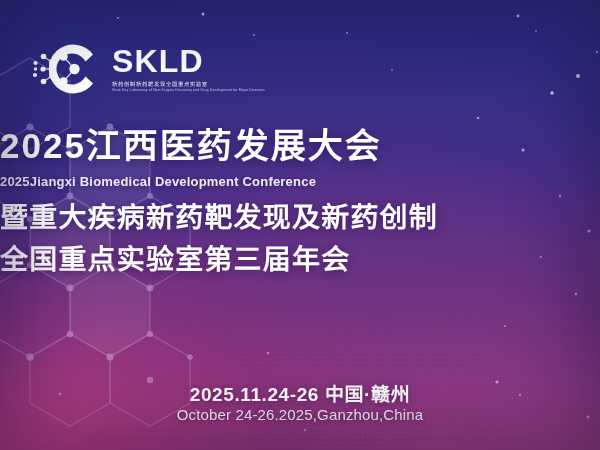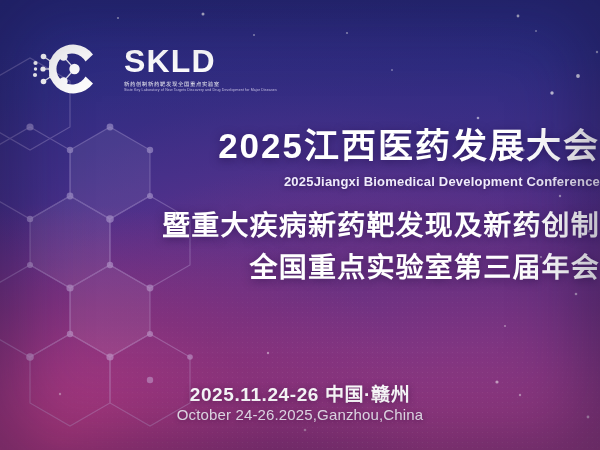--- a/index.html
+++ b/index.html
@@ -40,21 +40,21 @@
     box-shadow: inset 0 0 70px 18px rgba(20,12,50,0.38);
   }
 
   
   .logo-block {
     position: absolute;
     left: 30px;
     top: 36px;
     display: flex;
     align-items: center;
-    gap: 20px;
+    gap: 8px;
   }
   .logo-mark { width: 74px; height: 66px; display: block; }
   .logo-text { display: flex; flex-direction: column; justify-content: center; }
   .logo-word {
     font-size: 32px;
     font-weight: 700;
     color: #ffffff;
     letter-spacing: 1.2px;
     line-height: 1;
     font-family: "Liberation Sans", "DejaVu Sans", sans-serif;
@@ -76,21 +76,21 @@
     white-space: nowrap;
     opacity: 0.85;
   }
 
   
   .content {
     position: absolute;
     left: 0;
     right: 0;
     top: 124px;
-    text-align: right;
+    text-align: left;
     color: #fff;
   }
   .title-cn {
     font-size: 35px;
     font-weight: 700;
     letter-spacing: 2px;
     line-height: 1.24;
     color: #ffffff;
     text-shadow: 0 2px 10px rgba(25,10,60,0.55);
     font-family: "Liberation Sans", "DejaVu Sans", sans-serif;
@@ -102,21 +102,21 @@
     color: #f0ecfb;
     margin-top: 7px;
     text-shadow: 0 1px 5px rgba(25,10,60,0.5);
   }
   .sub-cn {
     font-size: 28px;
     font-weight: 700;
     letter-spacing: 1.2px;
     line-height: 1.48;
     color: #ffffff;
-    margin-top: 16px;
+    margin-top: 8px;
     text-shadow: 0 2px 9px rgba(30,10,60,0.5);
   }
   .sub-en {
     font-size: 14.2px;
     font-weight: 600;
     letter-spacing: 0.1px;
     line-height: 1.55;
     color: #efe9fa;
     margin-top: 11px;
     text-shadow: 0 1px 5px rgba(30,10,60,0.45);

